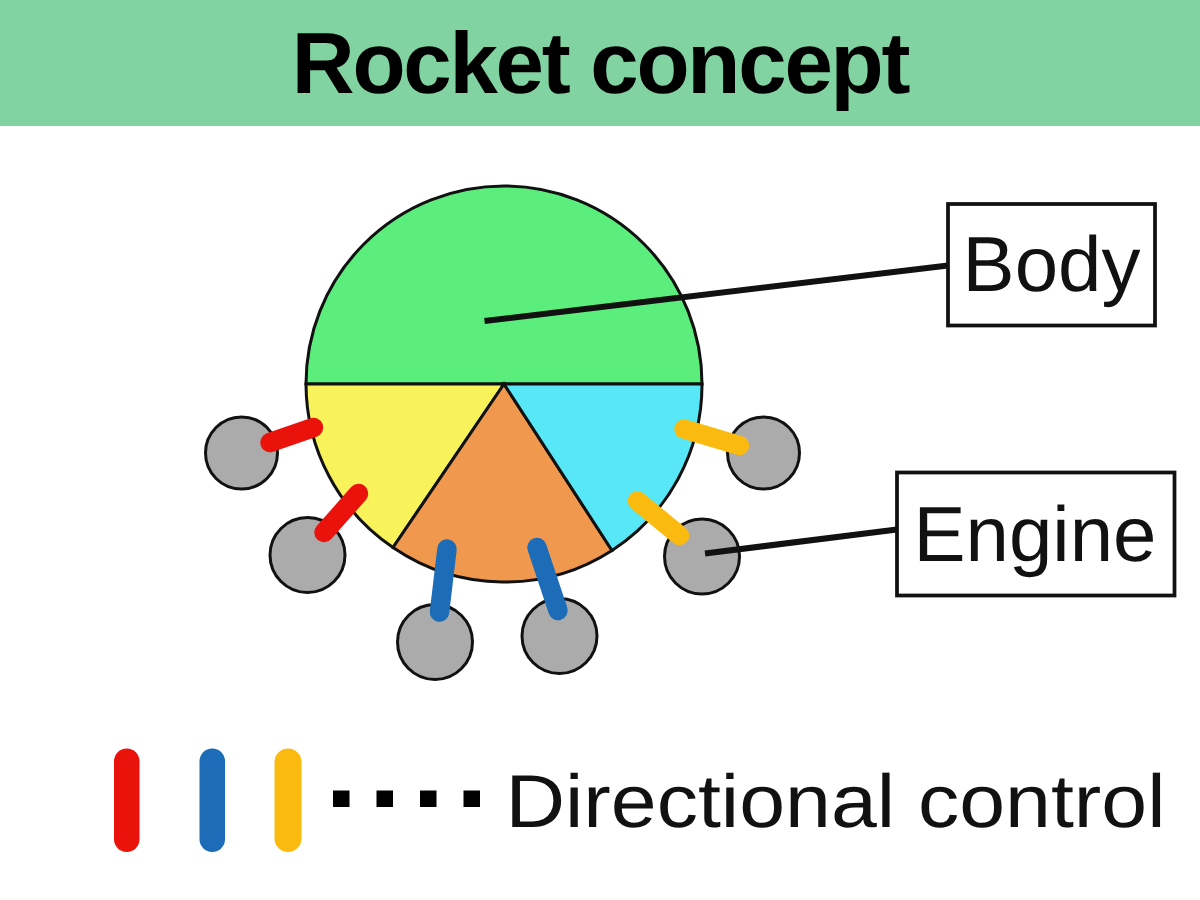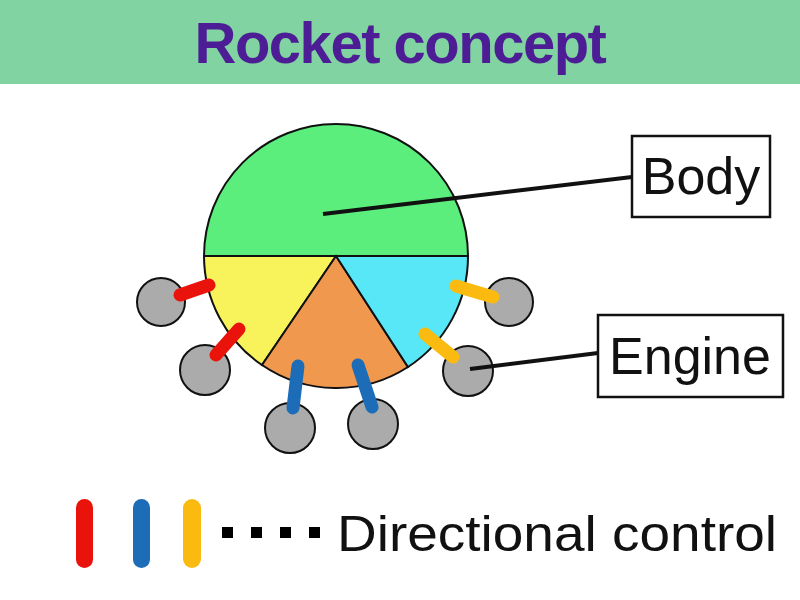--- a/index.html
+++ b/index.html
@@ -91,16 +91,16 @@
       <rect x="222" y="527" width="11" height="11" fill="#000000"></rect>
       <rect x="251" y="527" width="11" height="11" fill="#000000"></rect>
       <rect x="280" y="527" width="11" height="11" fill="#000000"></rect>
       <rect x="309" y="527" width="11" height="11" fill="#000000"></rect>
 
       <text class="legend-text" x="337" y="551" textLength="440" lengthAdjust="spacingAndGlyphs">Directional control</text>
     </g>
   </svg>
 
   <header class="titlebar" style="background: rgb(130, 211, 162);">
-    <h1 style="color: #4c1d95;">Rocket concept</h1>
+    <h1 style="color: #000000;">Rocket concept</h1>
   </header>
 
 </div>
 
 </body></html>

